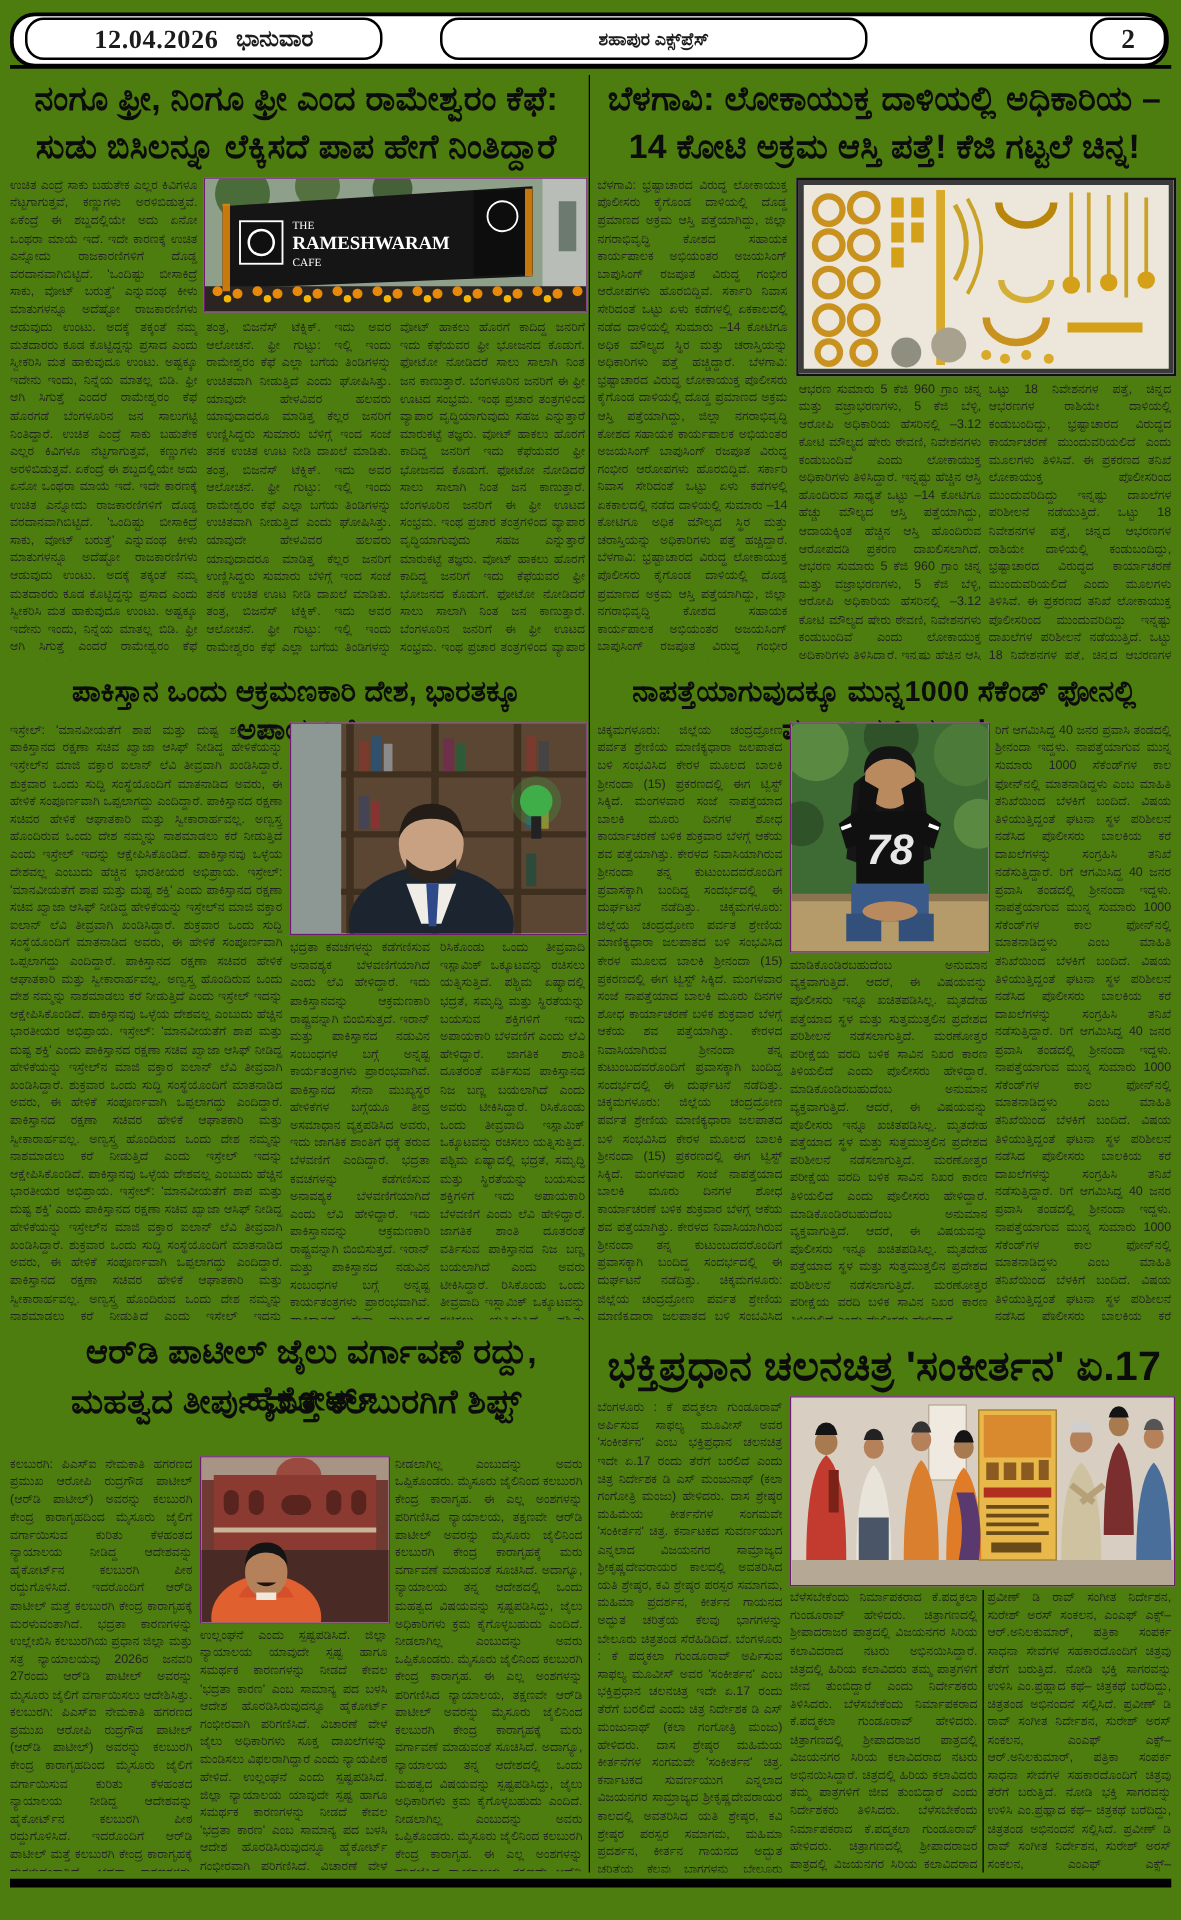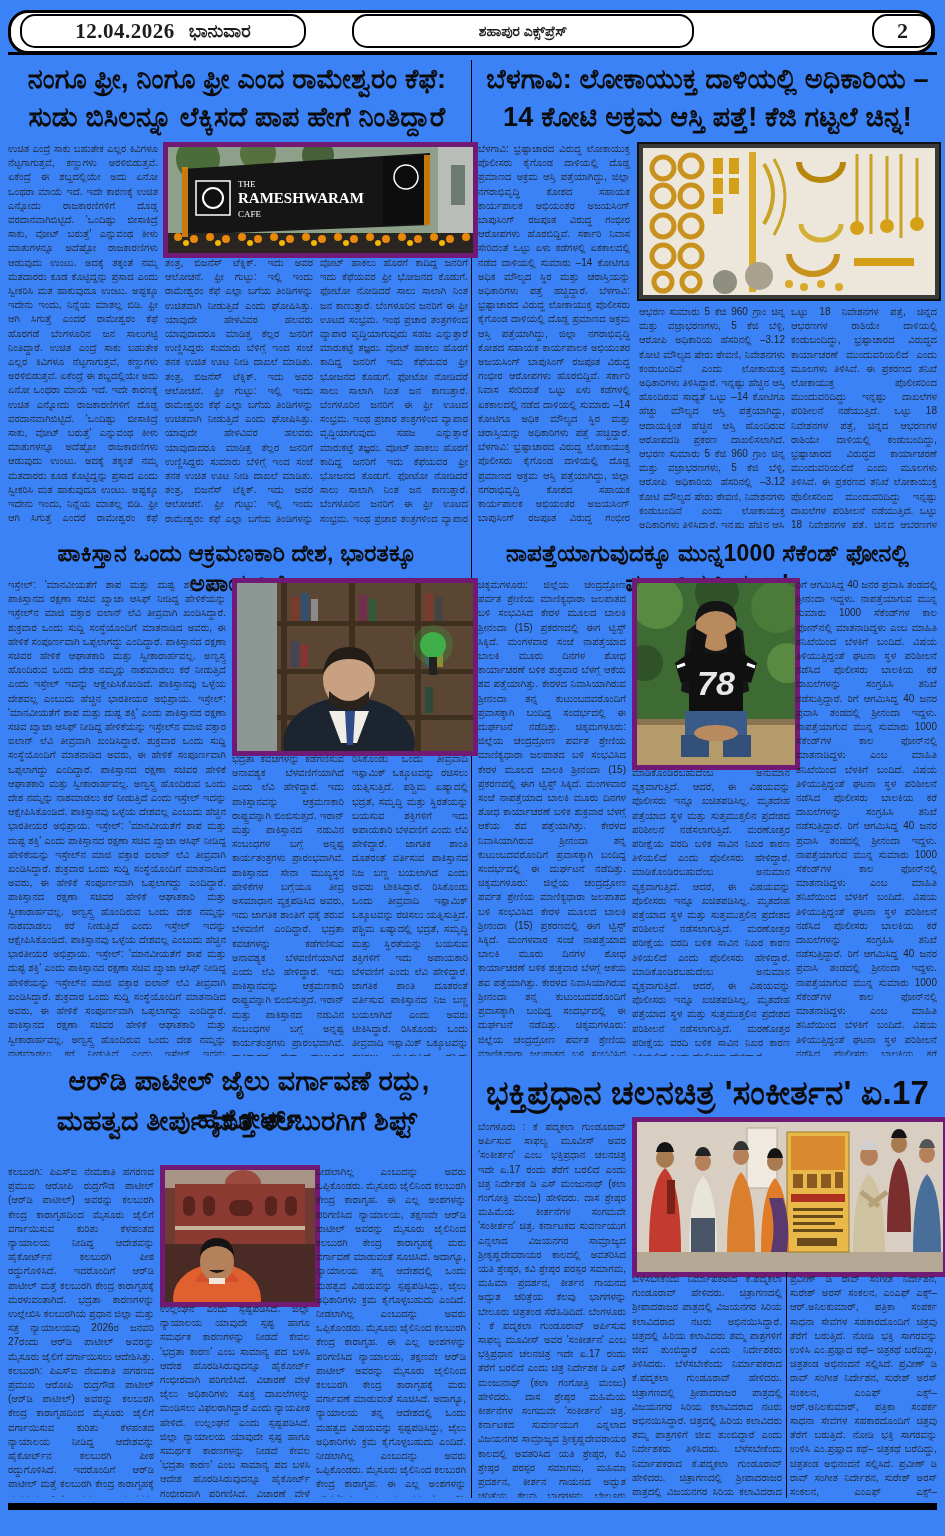--- a/index.html
+++ b/index.html
@@ -1,35 +1,35 @@
 <!DOCTYPE html>
 <html><head>
 <meta charset="utf-8">
 <style>
   html,body{margin:0;padding:0;background:#e9e7e2;}
-  .page{position:relative;width:945px;height:1536px;background:#3b82f6;margin:0 auto;
+  .page{position:relative;width:945px;height:1536px;background:#4d7c0f;margin:0 auto;
         font-family:"Liberation Sans",sans-serif;color:#1c1c1c;overflow:hidden;}
   .abs{position:absolute;}
   
   .hdr-frame{border:3px solid #000;border-radius:20px;background:#fff;}
   .pill{border:2px solid #000;border-radius:15px;background:#fff;display:flex;
         align-items:center;justify-content:center;gap:14px;font-weight:bold;}
   .hdr-date{font-family:"Liberation Serif",serif;font-size:21px;letter-spacing:.5px;}
   .hdr-day{font-size:18px;}
   .hdr-title{font-size:14px;font-weight:bold;}
   .hdr-page{font-family:"Liberation Serif",serif;font-size:22px;font-weight:bold;}
   .rule{background:#000;}
   
   .hl{font-weight:800;color:#0c0c0c;text-align:center;letter-spacing:.2px;}
   .hl-big{font-size:27px;line-height:38px;}
   .hl-mid{font-size:23px;line-height:30px;}
   
   .bt{font-size:10px;line-height:14.2px;text-align:justify;overflow:hidden;
       color:#222;word-break:break-word;}
-  .photo{border:5px solid #701a75;overflow:hidden;background:#ccc;}
+  .photo{border:1px solid #701a75;overflow:hidden;background:#ccc;}
   .photo svg{display:block;}
   .vline{width:1px;background:#000;}
 </style>
 </head>
 <body>
 
 <div class="page">
 
   <div class="abs hdr-frame" style="left:8px;top:10px;width:921px;height:38px;"></div>
   <div class="abs rule" style="left:8px;top:52px;width:929px;height:3px;"></div>

